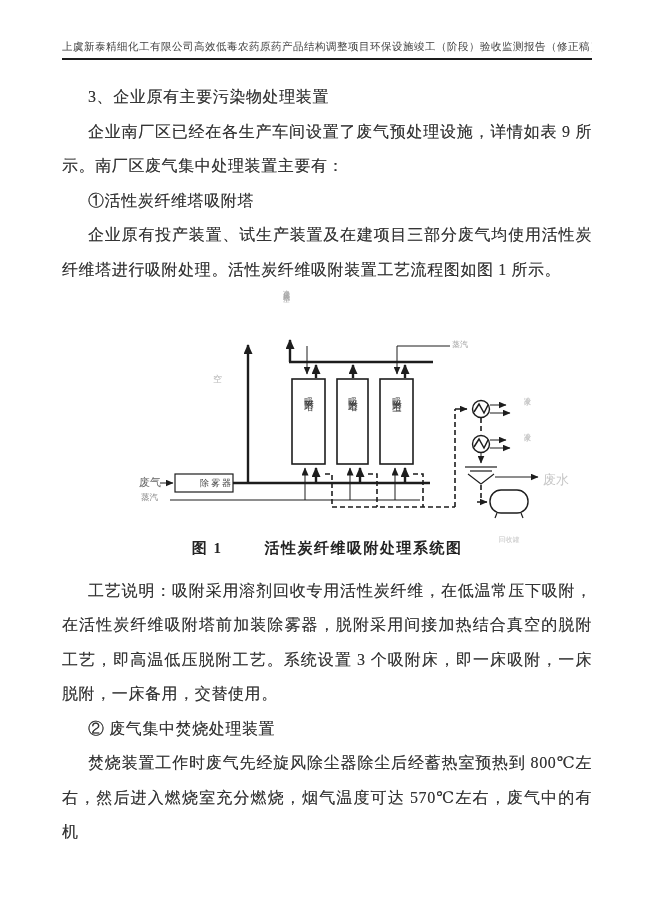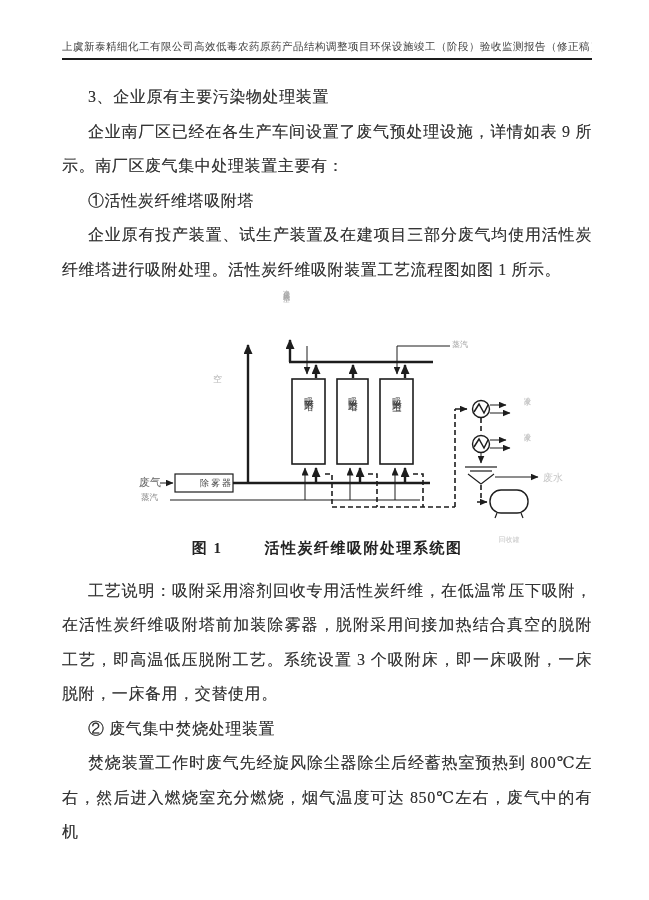--- a/index.html
+++ b/index.html
@@ -56,21 +56,21 @@
   .tower-label.t3 { left:285px; }
   .vent-label   { left:108px; top:92px;  font-size:9px;  color:#b8b8b8; }
   .steam-top    { left:347px; top:58px;  font-size:8px;  color:#a3a3a3; }
   .inlet-label  { left:34px;  top:194px; font-size:11px;  color:#666666; }
   .steam-bottom { left:36px;  top:211px; font-size:8.5px;color:#8d8d8d; }
   .demister-label { left:70px; top:193px; width:58px; height:18px; line-height:18px;
     text-align:right; font-size:9px; letter-spacing:2px; color:#4a4a4a; }
   .cond-label { left:417px; font-size:7px; color:#c6c6c6; letter-spacing:1px; }
   .cond-label.c1 { top:110px; }
   .cond-label.c2 { top:146px; }
-  .waste-label { left:438px; top:190px; font-size:10px; color:#c6c6c6; }
+  .waste-label { left:438px; top:190px; font-size:13px; color:#c6c6c6; }
   .tank-label  { left:383px; top:254px; width:42px; text-align:center; font-size:7px; color:#c6c6c6; }
 
   .caption {
     text-align:center;
     font-weight:bold;
     font-size:15px;
     line-height:34.5px;
     letter-spacing:1.5px;
     color:#232323;
   }
@@ -177,16 +177,16 @@
     <span class="flabel tank-label">回收罐</span>
   </div>
 
   <div class="caption">
     <span class="cap-label">图 1</span><span>活性炭纤维吸附处理系统图</span>
   </div>
 
   <div class="body-text" style="margin-top:8px">
     <p class="para">工艺说明：吸附采用溶剂回收专用活性炭纤维，在低温常压下吸附，在活性炭纤维吸附塔前加装除雾器，脱附采用间接加热结合真空的脱附工艺，即高温低压脱附工艺。系统设置 3 个吸附床，即一床吸附，一床脱附，一床备用，交替使用。</p>
     <p class="para">② 废气集中焚烧处理装置</p>
-    <p class="para">焚烧装置工作时废气先经旋风除尘器除尘后经蓄热室预热到 800℃左右，然后进入燃烧室充分燃烧，烟气温度可达 850℃左右，废气中的有机</p>
+    <p class="para">焚烧装置工作时废气先经旋风除尘器除尘后经蓄热室预热到 800℃左右，然后进入燃烧室充分燃烧，烟气温度可达 570℃左右，废气中的有机</p>
   </div>
 
 </div>
 
 </body></html>

